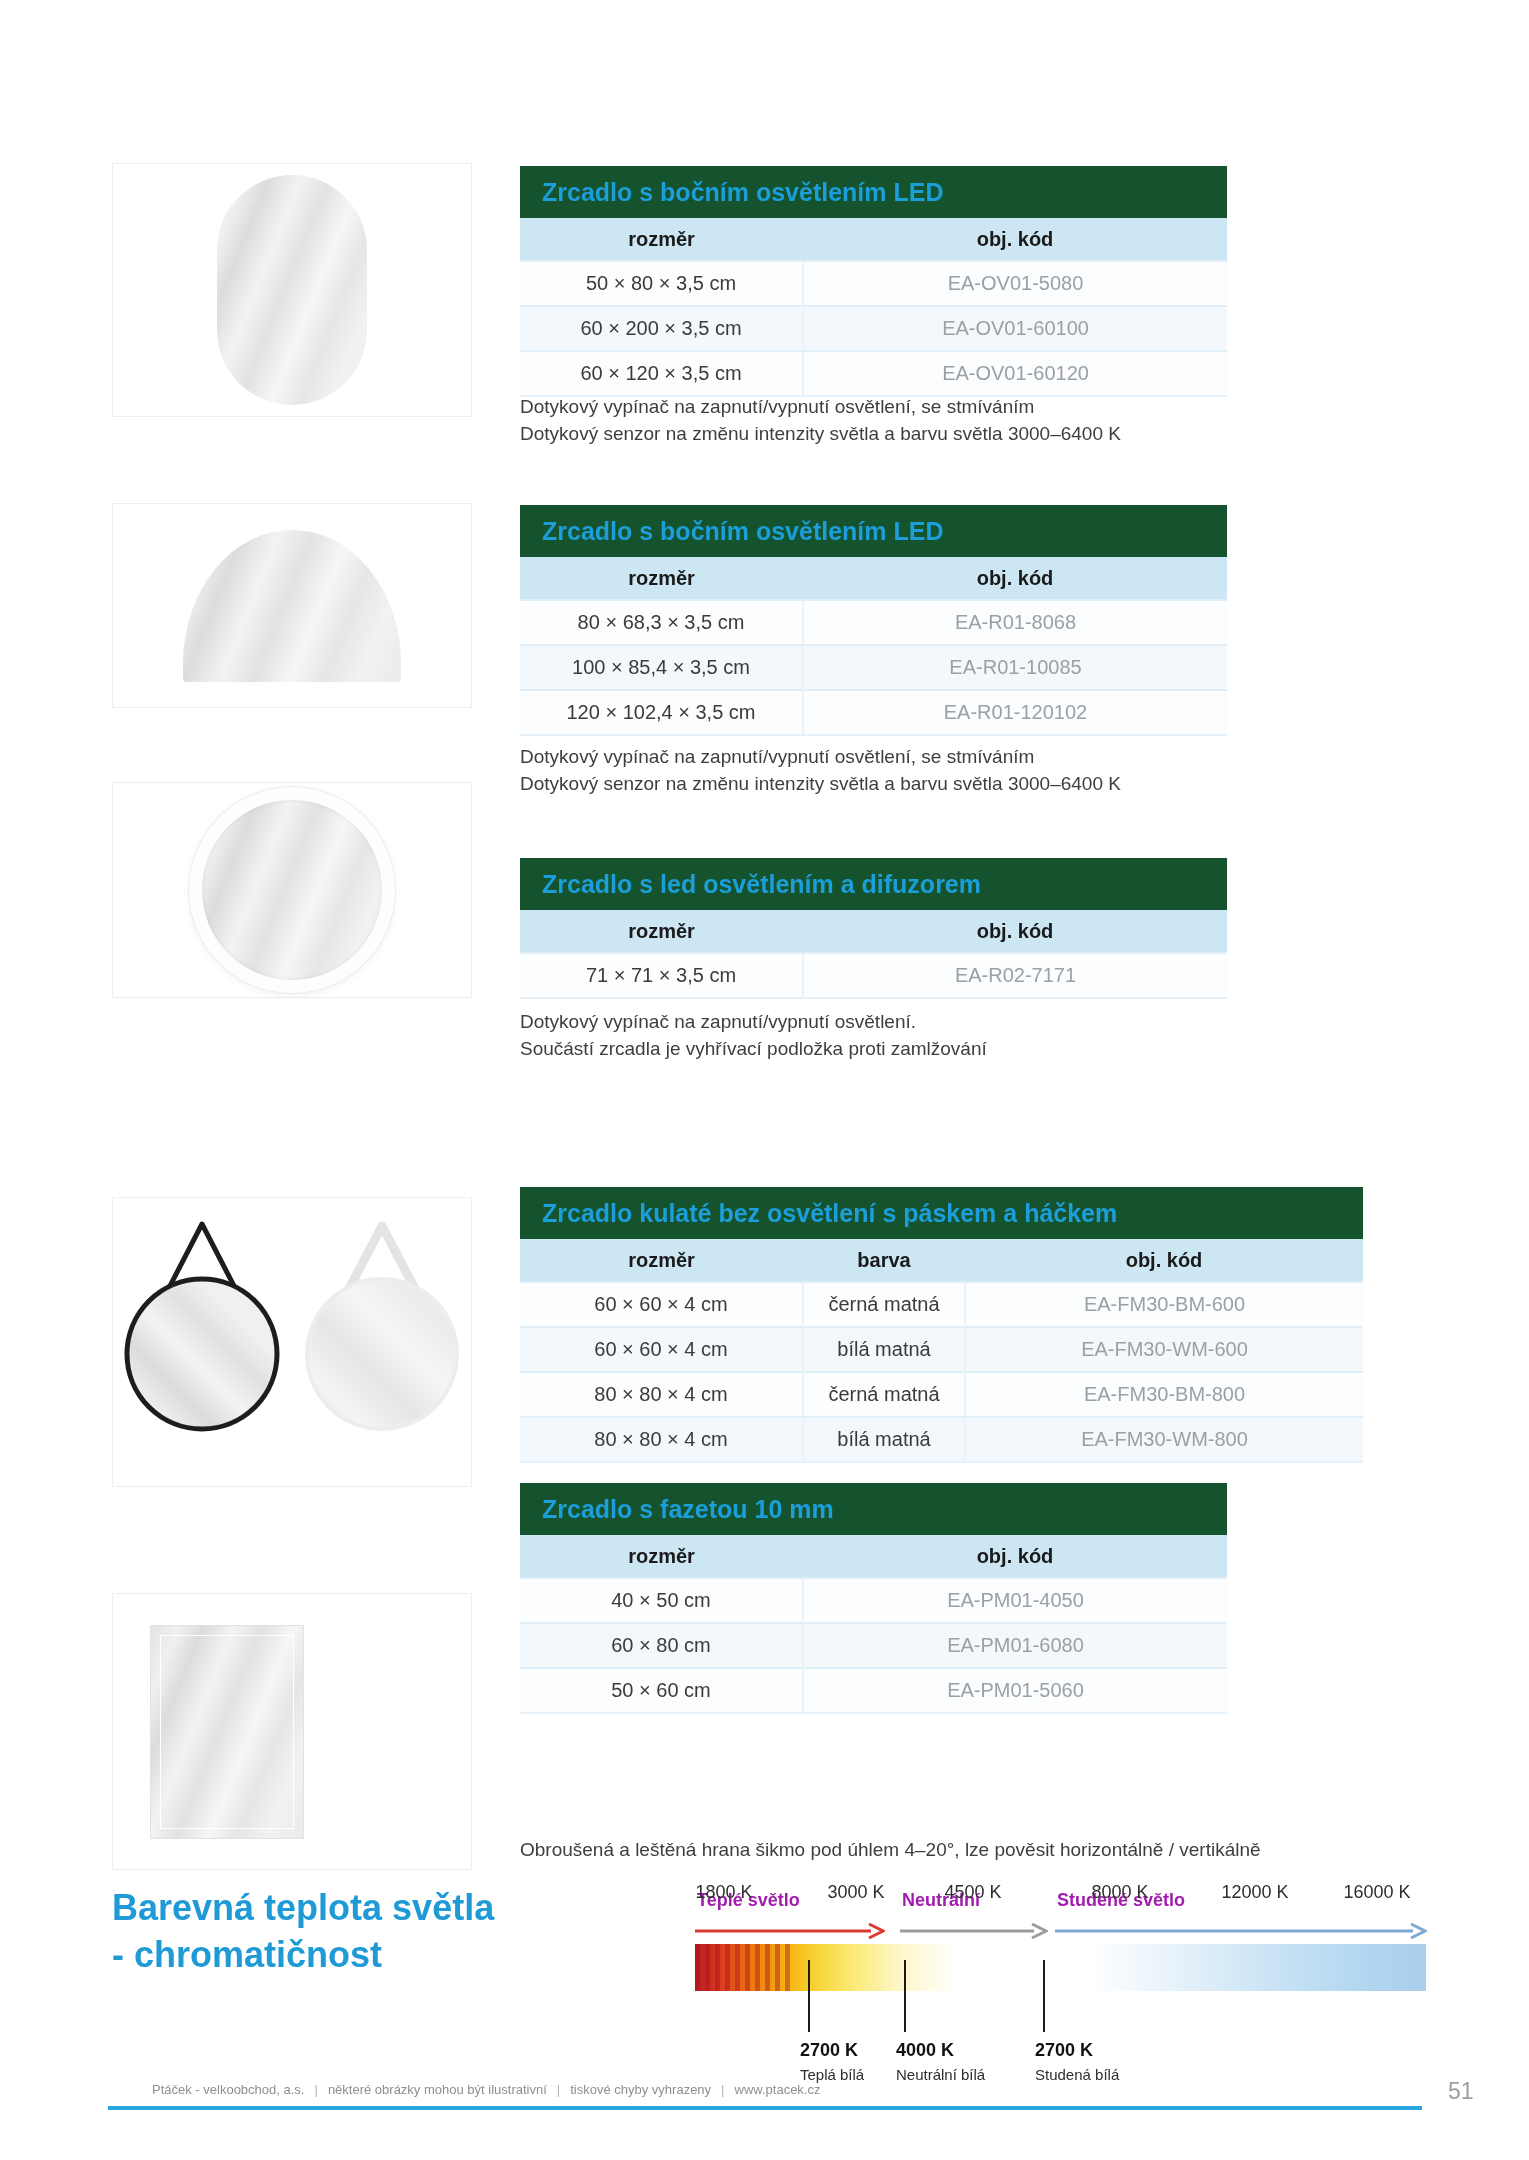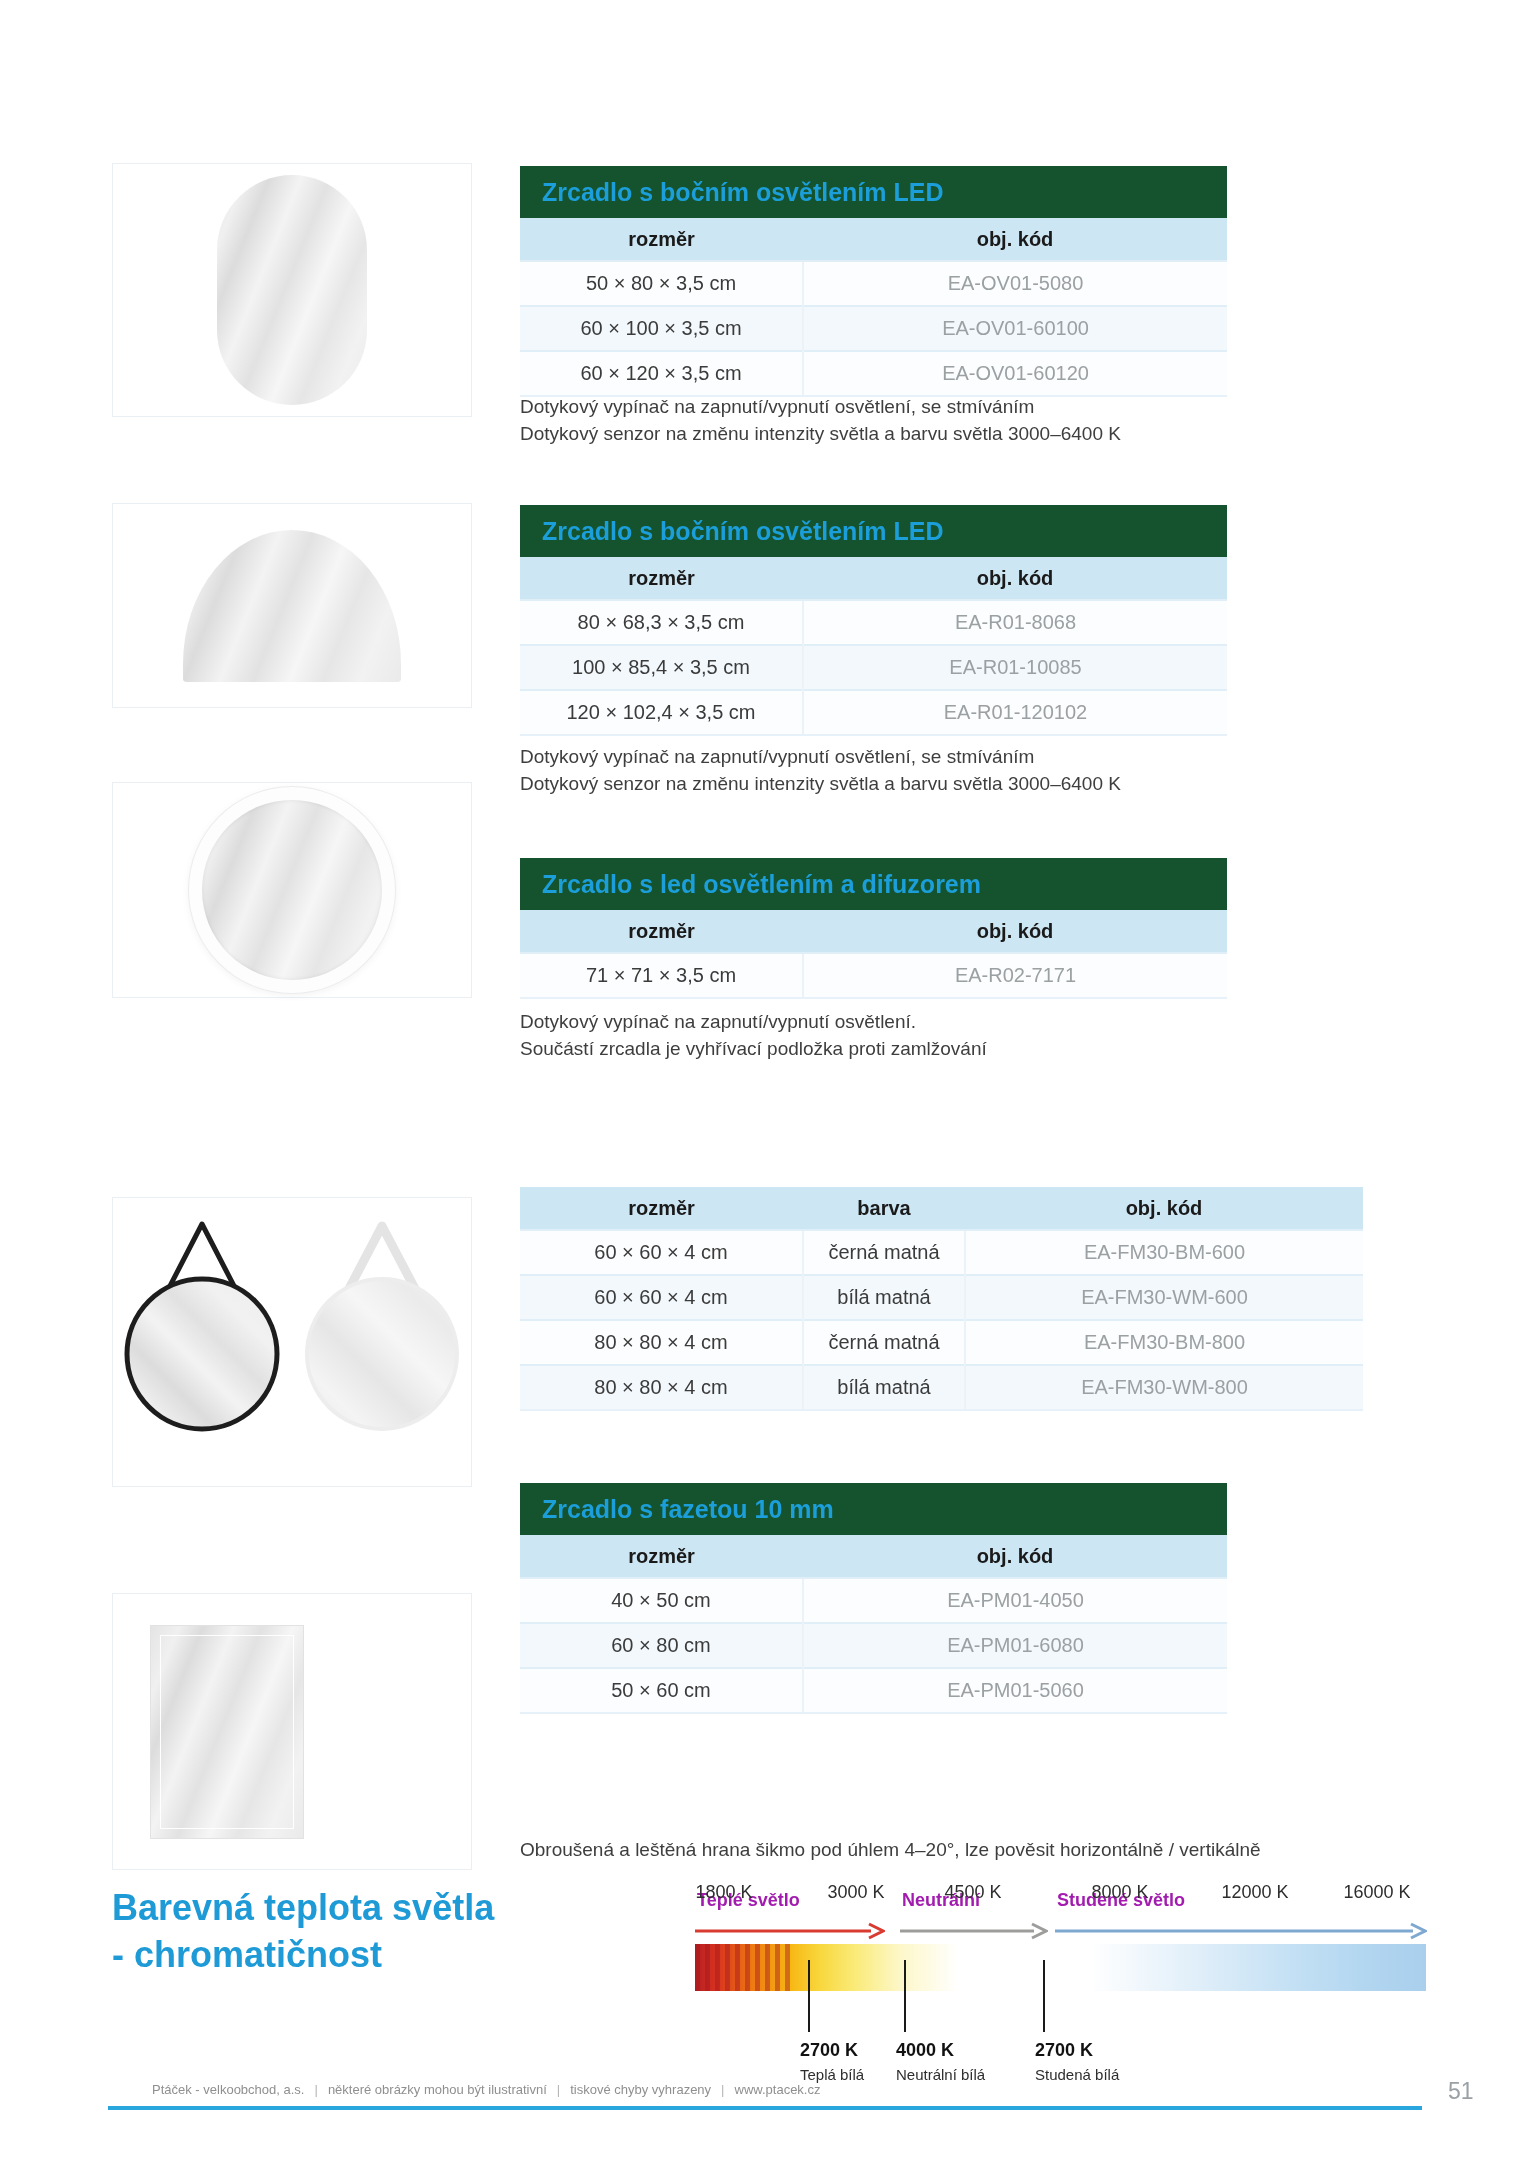--- a/index.html
+++ b/index.html
@@ -79,21 +79,21 @@
           <th>rozměr</th>
           <th>obj. kód</th>
         </tr>
     </thead>
     <tbody>
         <tr>
           <td>50 × 80 × 3,5 cm</td>
           <td>EA-OV01-5080</td>
         </tr>
         <tr>
-          <td>60 × 100 × 3,5 cm</td>
+          <td>60 × 200 × 3,5 cm</td>
           <td>EA-OV01-60100</td>
         </tr>
         <tr>
           <td>60 × 120 × 3,5 cm</td>
           <td>EA-OV01-60120</td>
         </tr>
       </tbody>
   </table>
   <div class="notes" style="top:393px;">
       <div class="note-line">Dotykový vypínač na zapnutí/vypnutí osvětlení, se stmíváním</div>
@@ -199,20 +199,23 @@
       </svg>
     </div>
   </div>
   <table class="ptable" style="top:1187px;width:843px;">
     <colgroup>
         <col style="width:283px">
         <col style="width:162px">
         <col style="width:398px">
       </colgroup>
     <thead>
+      <tr>
+          <th class="title-cell" colspan="3">Zrcadlo kulaté bez osvětlení s páskem a háčkem</th>
+        </tr>
       <tr class="cols">
           <th>rozměr</th>
           <th>barva</th>
           <th>obj. kód</th>
         </tr>
     </thead>
     <tbody>
         <tr>
           <td>60 × 60 × 4 cm</td>
           <td>černá matná</td>

